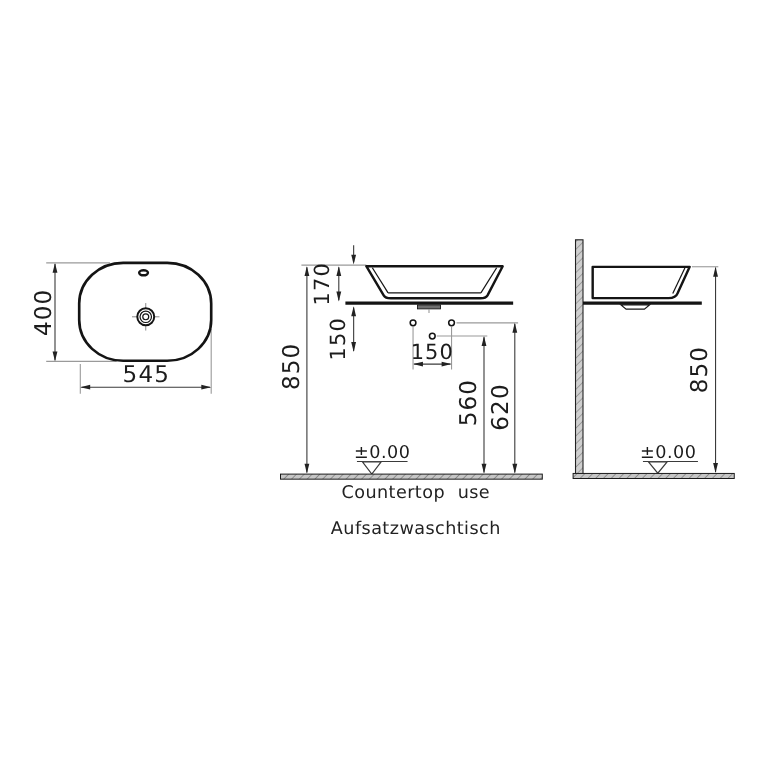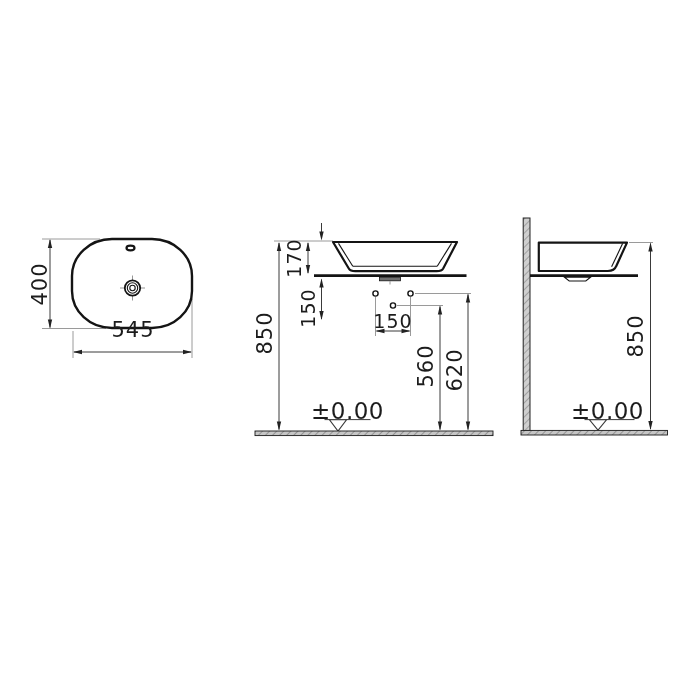--- a/index.html
+++ b/index.html
@@ -8,21 +8,21 @@
     font-family:"DejaVu Sans", sans-serif;color:#1f1f1f;
   }
   #art{position:absolute;left:0;top:0;}
   .lbl{
     position:absolute;white-space:nowrap;color:#1c1c1c;
     transform:translate(-50%,-50%);line-height:1;letter-spacing:1px;
   }
   .lbl.rot{transform:translate(-50%,-50%) rotate(-90deg);}
   .dim{font-size:21px;}
   .dim-sm{font-size:19px;}
-  .datum{font-size:23px;letter-spacing:0.5px;}
+  .datum{font-size:16px;letter-spacing:0.5px;}
   .cap{font-size:16px;letter-spacing:0.4px;word-spacing:6px;color:#222;}
 </style>
 </head>
 <body>
 
 <div id="canvas">
 
   <svg id="art" width="700" height="700" viewBox="0 0 700 700">
     <defs>
       <pattern id="floorHatch" width="5" height="5" patternUnits="userSpaceOnUse" patternTransform="rotate(45)">
@@ -152,27 +152,29 @@
       <g>
         <line x1="584.5" y1="419.6" x2="634.5" y2="419.6" stroke="#3a3a3a" stroke-width="1"></line>
         <polygon points="589.5,419.8 606.5,419.8 598,430.2" fill="#ffffff" stroke="#3a3a3a" stroke-width="1.1"></polygon>
       </g>
 
       <rect x="521" y="430.4" width="146.5" height="4.6" fill="url(#floorHatch)" stroke="#1a1a1a" stroke-width="0.9"></rect>
     </g>
   </svg>
 
   <div class="lbl rot dim" style="left:40px;  top:284px;">400</div>
-  <div class="lbl dim" style="left:133px; top:330px;">545</div>
+  <div class="lbl dim" style="left:133px; top:341px;">545</div>
 
   <div class="lbl rot dim-sm" style="left:294px; top:257.5px;">170</div>
   <div class="lbl rot dim" style="left:265px; top:333px;">850</div>
   <div class="lbl rot dim-sm" style="left:308px; top:308px;">150</div>
   <div class="lbl dim-sm" style="left:393px; top:320.5px;">150</div>
   <div class="lbl rot dim" style="left:426px; top:365.5px;">560</div>
   <div class="lbl rot dim" style="left:454.5px;top:369.5px;">620</div>
   <div class="lbl datum" style="left:347.5px;top:411px;">±0.00</div>
 
   <div class="lbl rot dim" style="left:636px; top:336px;">850</div>
   <div class="lbl datum" style="left:607.5px;top:410.5px;">±0.00</div>
 
+  <div class="lbl cap" style="left:378px; top:447.5px;">Countertop use</div>
+  <div class="lbl cap" style="left:378px; top:480px;">Aufsatzwaschtisch</div>
 
 </div>
 
 </body></html>

